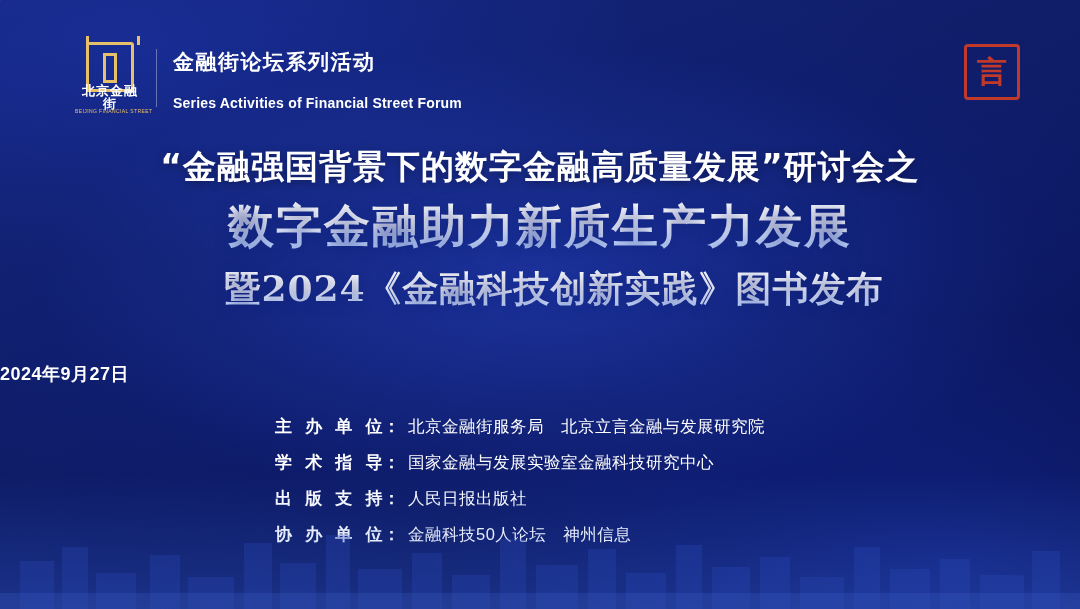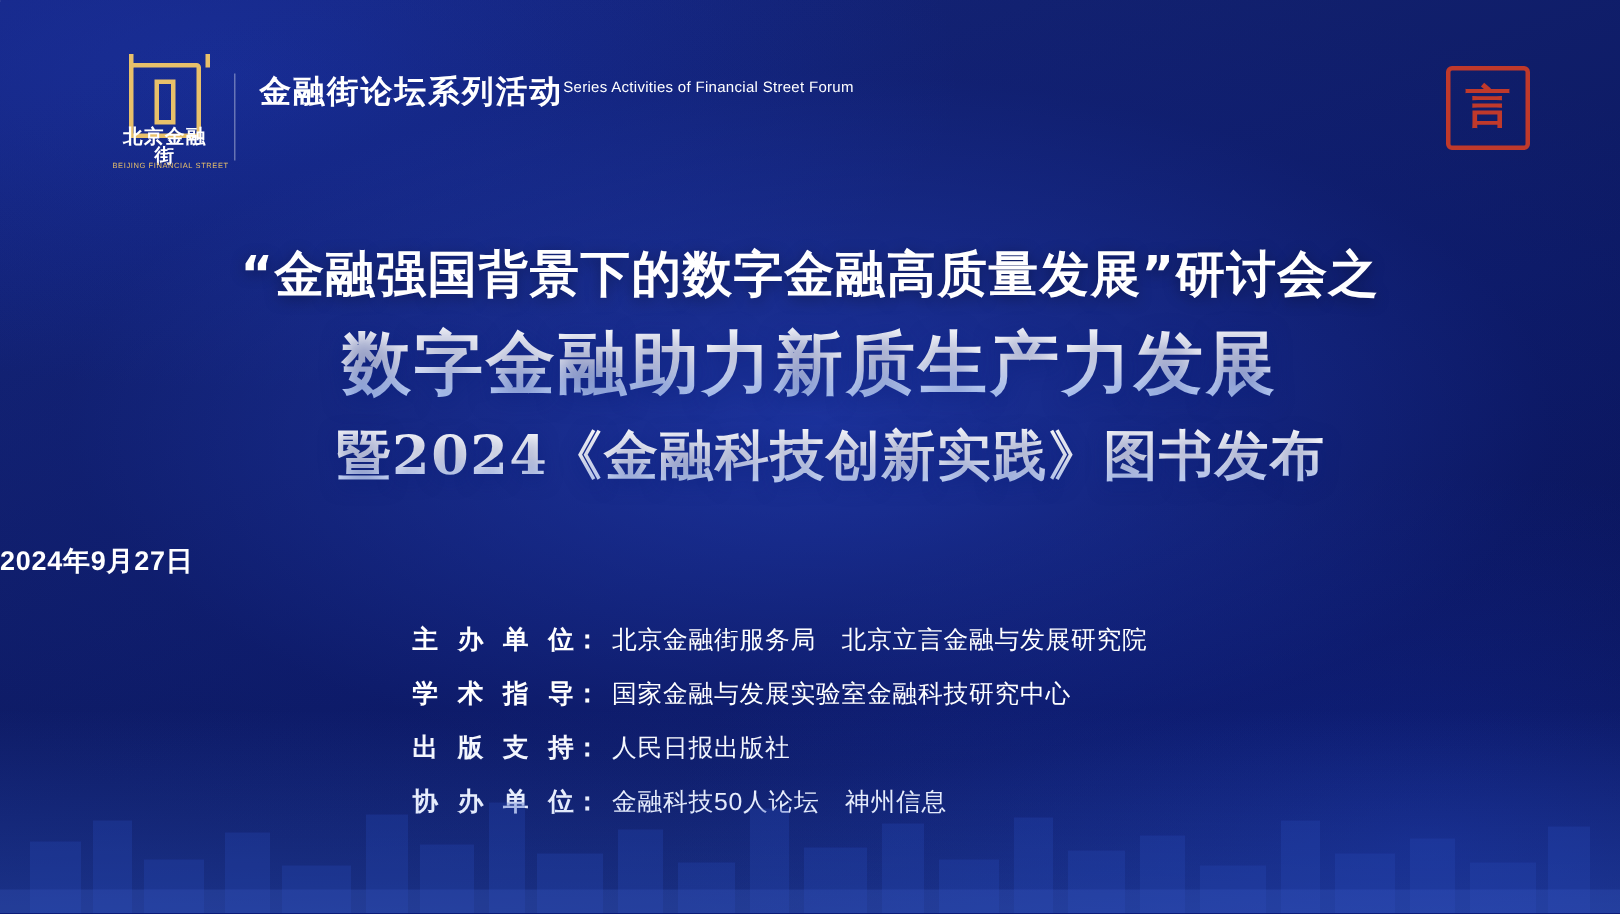--- a/index.html
+++ b/index.html
@@ -53,44 +53,43 @@
     border-left:3px solid #e8c06a;border-right:3px solid #e8c06a;box-sizing:border-box;
   }
   .jrj-name{
     position:absolute;left:0;top:42px;width:64px;text-align:center;
     color:#ffffff;font-size:13px;font-weight:bold;letter-spacing:1px;line-height:1;
   }
   .jrj-en{
     position:absolute;left:-3px;top:67px;width:70px;text-align:center;
     color:#e8c06a;font-size:5px;letter-spacing:.4px;line-height:1;white-space:nowrap;
   }
-  .logo-left-text{display:flex;flex-direction:row;justify-content:flex-end;padding-left:4px;
+  .logo-left-text{display:flex;flex-direction:column;justify-content:flex-start;padding-left:4px;
     border-left:1px solid rgba(255,255,255,.35);padding-left:16px;height:58px;}
   .forum-cn{color:#fff;font-size:21px;font-weight:bold;letter-spacing:1.5px;line-height:1.25;}
-  .forum-en{color:#fff;font-size:10px;font-weight:normal;letter-spacing:.2px;margin-top:4px;}
+  .forum-en{color:#fff;font-size:14px;font-weight:bold;letter-spacing:.2px;margin-top:20px;}
 
   .logo-right{position:absolute;right:60px;top:8px;display:flex;align-items:center;gap:12px;}
   .liyan-seal{
     width:56px;height:56px;border:3px solid #c0392b;border-radius:4px;
     display:flex;align-items:center;justify-content:center;position:relative;
     box-sizing:border-box;background:transparent;
   }
   .liyan-seal span{color:#c0392b;font-size:30px;font-weight:bold;line-height:1;font-family:"DejaVu Serif","Liberation Serif",serif;}
   .liyan-text{display:flex;flex-direction:column;justify-content:center;height:56px;}
   .liyan-cn{color:#fff;font-size:19px;font-weight:bold;letter-spacing:1px;line-height:1.2;}
   .liyan-en{color:#fff;font-size:8px;letter-spacing:.3px;margin-top:6px;
     border-top:1px solid rgba(255,255,255,.5);padding-top:4px;}
 
   
   .title-block{position:absolute;left:0;top:146px;width:1080px;text-align:center;}
   .t1{
     color:#ffffff;font-size:33px;font-weight:bold;letter-spacing:1px;line-height:1.25;
     text-shadow:0 2px 10px rgba(0,0,0,.35);
     font-family:"DejaVu Sans","Liberation Sans",sans-serif;
-    margin-top:16px;
   }
   .t2{
     margin-top:12px;
     font-size:46px;font-weight:bold;letter-spacing:2px;line-height:1.2;
     color:#f2f7ff;
     background:linear-gradient(180deg,#ffffff 0%,#ffffff 45%,#cfe0ff 75%,#a9c4f5 100%);
     -webkit-background-clip:text;background-clip:text;-webkit-text-fill-color:transparent;
     text-shadow:0 3px 14px rgba(10,30,120,.55);
     font-family:"DejaVu Serif","Liberation Serif",serif;
   }

